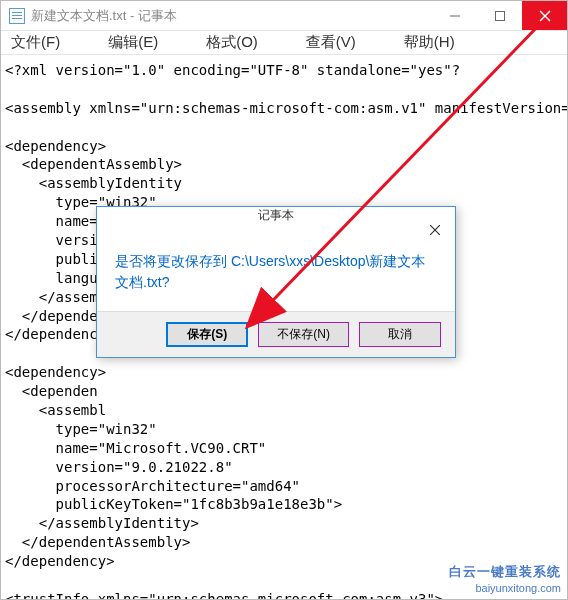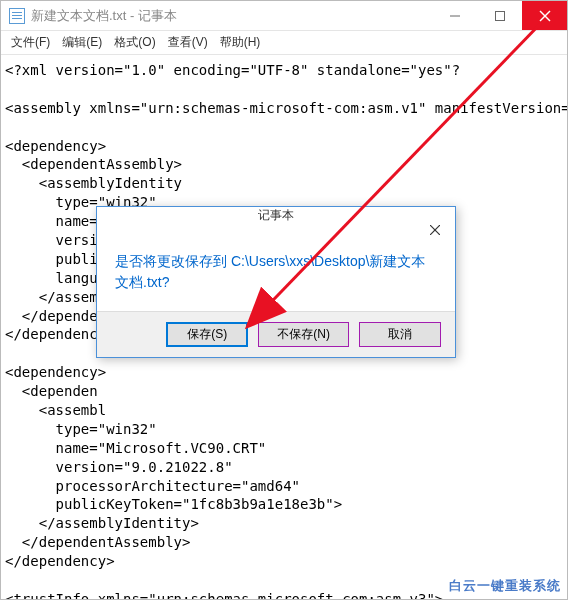--- a/index.html
+++ b/index.html
@@ -5,30 +5,30 @@
 * { margin: 0; padding: 0; box-sizing: border-box; }
 body { width: 568px; height: 600px; font-family: "Microsoft YaHei", SimSun, sans-serif; background: #fff; position: relative; overflow: hidden; border: 1px solid #bbb; }
 .titlebar { height: 30px; display: flex; align-items: center; background: #fff; border-bottom: 1px solid #e5e5e5; }
 .titlebar .ticon { width: 16px; height: 16px; margin: 0 6px 0 8px; background: #fff; border: 1px solid #5a9bd5; position: relative; }
 .titlebar .ticon::before { content: ""; position: absolute; left: 2px; right: 2px; top: 3px; height: 1px; background: #5a9bd5; box-shadow: 0 3px 0 #5a9bd5, 0 6px 0 #5a9bd5; }
 .titlebar .title { font-size: 13px; color: #888; flex: 1; }
 .winbtns { display: flex; height: 100%; }
 .winbtn { width: 45px; display: flex; align-items: center; justify-content: center; }
 .winbtn.close { background: #e81123; }
 .winbtn svg { display: block; }
-.menubar { height: 24px; display: flex; align-items: center; padding: 0 4px; font-size: 12px; color: #333; border-bottom: 1px solid #e5e5e5; }
+.menubar { height: 24px; display: flex; align-items: center; padding: 0 4px; font-size: 15px; color: #333; border-bottom: 1px solid #e5e5e5; gap: 36px; }
 .menubar span { padding: 0 6px; }
 .editor { padding: 6px 4px; font-family: SimSun, "MS Gothic", monospace; font-size: 14px; color: #000; white-space: pre; line-height: 1.35; }
 .dialog { position: absolute; left: 95px; top: 205px; width: 360px; background: #fff; border: 1px solid #4a90d9; box-shadow: 2px 2px 10px rgba(0,0,0,.25); z-index: 5; }
 .dialog .dtitle { height: 30px; display: flex; align-items: center; padding: 0 8px; font-size: 12px; color: #333; background: #fff; flex-direction: column; }
 .dialog .dclose { margin-left: auto; width: 24px; text-align: center; }
 .dialog .dbody { padding: 14px 18px 18px; font-size: 14px; color: #0066cc; line-height: 1.5; background: #fff; }
 .dialog .dbtns { display: flex; justify-content: flex-end; gap: 10px; padding: 10px 14px; background: #f0f0f0; border-top: 1px solid #ddd; }
 .dialog .dbtn { min-width: 82px; padding: 3px 18px; font-size: 12px; background: #e1e1e1; border: 1px solid #a21caf; text-align: center; }
-.dialog .dbtn.primary { border: 2px solid #0078d7; padding: 2px 4px; }
+.dialog .dbtn.primary { border: 2px solid #0078d7; padding: 2px 4px; font-weight: bold; }
 .arrow { position: absolute; left: 0; top: 0; z-index: 10; pointer-events: none; }
 .watermark { position: absolute; right: 6px; bottom: 4px; font-size: 11px; color: #4a7bc8; text-align: right; line-height: 1.3; z-index: 2; }
 .watermark .wm1 { font-size: 13px; font-weight: bold; letter-spacing: 1px; }
 </style>
 </head>
 <body>
 
 <div class="titlebar">
   <div class="ticon"></div>
   <div class="title">新建文本文档.txt - 记事本</div>
@@ -116,13 +116,14 @@
   <defs>
     <marker id="ah" markerWidth="14" markerHeight="12" refX="12" refY="6" orient="auto">
       <polygon points="0,0 14,6 0,12" fill="#e81123"></polygon>
     </marker>
   </defs>
   <line x1="540" y1="22" x2="248" y2="324" stroke="#e81123" stroke-width="3" marker-end="url(#ah)"></line>
 </svg>
 
 <div class="watermark">
   <div class="wm1">白云一键重装系统</div>
+  <div>baiyunxitong.com</div>
 </div>
 
 </body></html>

